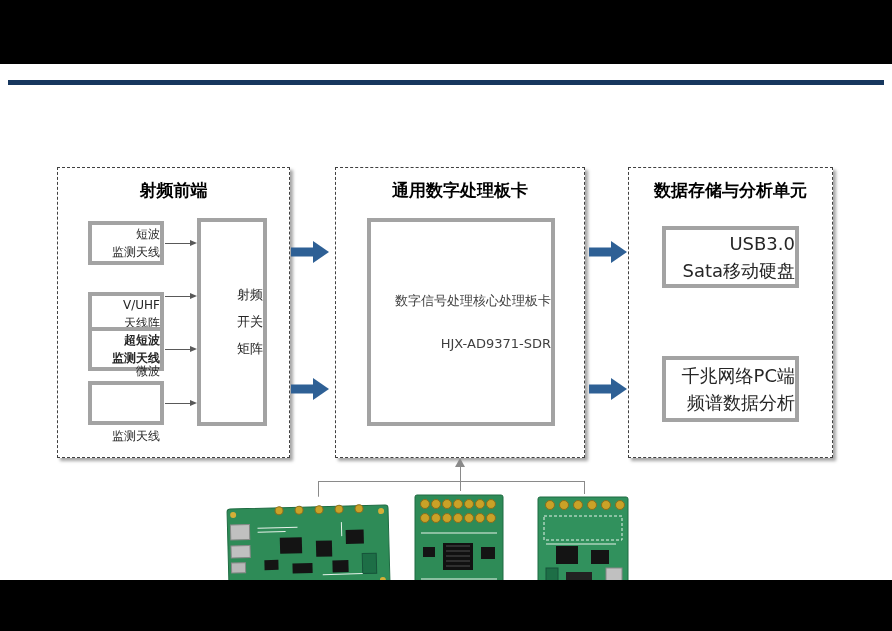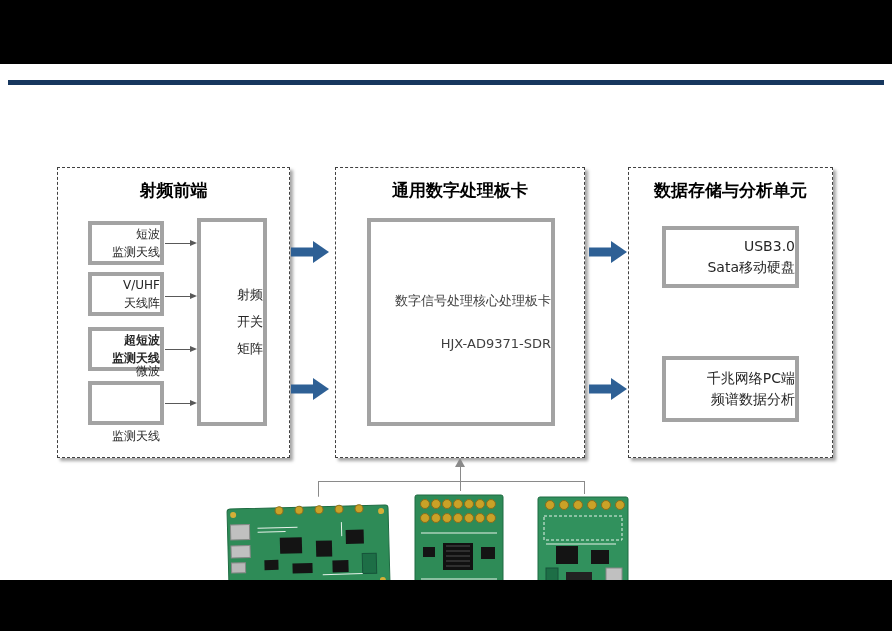--- a/index.html
+++ b/index.html
@@ -28,21 +28,21 @@
     position:absolute; left:0; right:0; top:11px;
     text-align:center; font-weight:bold; font-size:17px; color:#000;
   }
   .small-box {
     position:absolute; background:#fff; border:4px solid #a3a3a3;
     display:flex; flex-direction:column; align-items:flex-end; justify-content:center;
     text-align:center; color:#262626; font-size:12px; line-height:1.5;
   }
   .matrix-box { font-size:13px; line-height:1.4; gap:9px; }
   .dsp-box { font-size:13px; color:#3f3f3f; gap:24px; }
-  .store-box { font-size:14px;padding-left:12px; }
+  .store-box { font-size:18px;padding-left:12px; }
 
   .thin-arrow { position:absolute; border-top:1px solid #595959; height:0; }
   .thin-arrow::after {
     content:""; position:absolute; right:-2px; top:-4px; width:0; height:0;
     border-left:7px solid #595959; border-top:3.5px solid transparent; border-bottom:3.5px solid transparent;
   }
 
   .block-arrow { position:absolute; width:38px; height:22px; color:var(--arrow-color,#2e6095); }
 
   .conn { position:absolute; background:#8a8a8a; }
@@ -66,21 +66,21 @@
   <div class="footer-stripe right"></div>
 
   <div class="panel" style="left:57px; top:131px; width:233px; height:291px;">
     <div class="panel-title">射频前端</div>
   </div>
 
   <div class="small-box" style="left:88px; top:185px; width:76px; height:44px;">
     <span>短波</span>
     <span>监测天线</span>
   </div>
-  <div class="small-box" style="left:88px; top:236px; width:76px; height:44px;">
+  <div class="small-box" style="left:88px; top:256px; width:76px; height:44px;">
     <span>V/UHF</span>
     <span>天线阵</span>
   </div>
   <div class="small-box" style="left:88px; top:291px; width:76px; height:44px;font-weight:bold;">
     <span>超短波</span>
     <span>监测天线</span>
   </div>
   <div class="small-box" style="left:88px; top:345px; width:76px; height:44px;gap:47px;">
     <span>微波</span>
     <span>监测天线</span>

